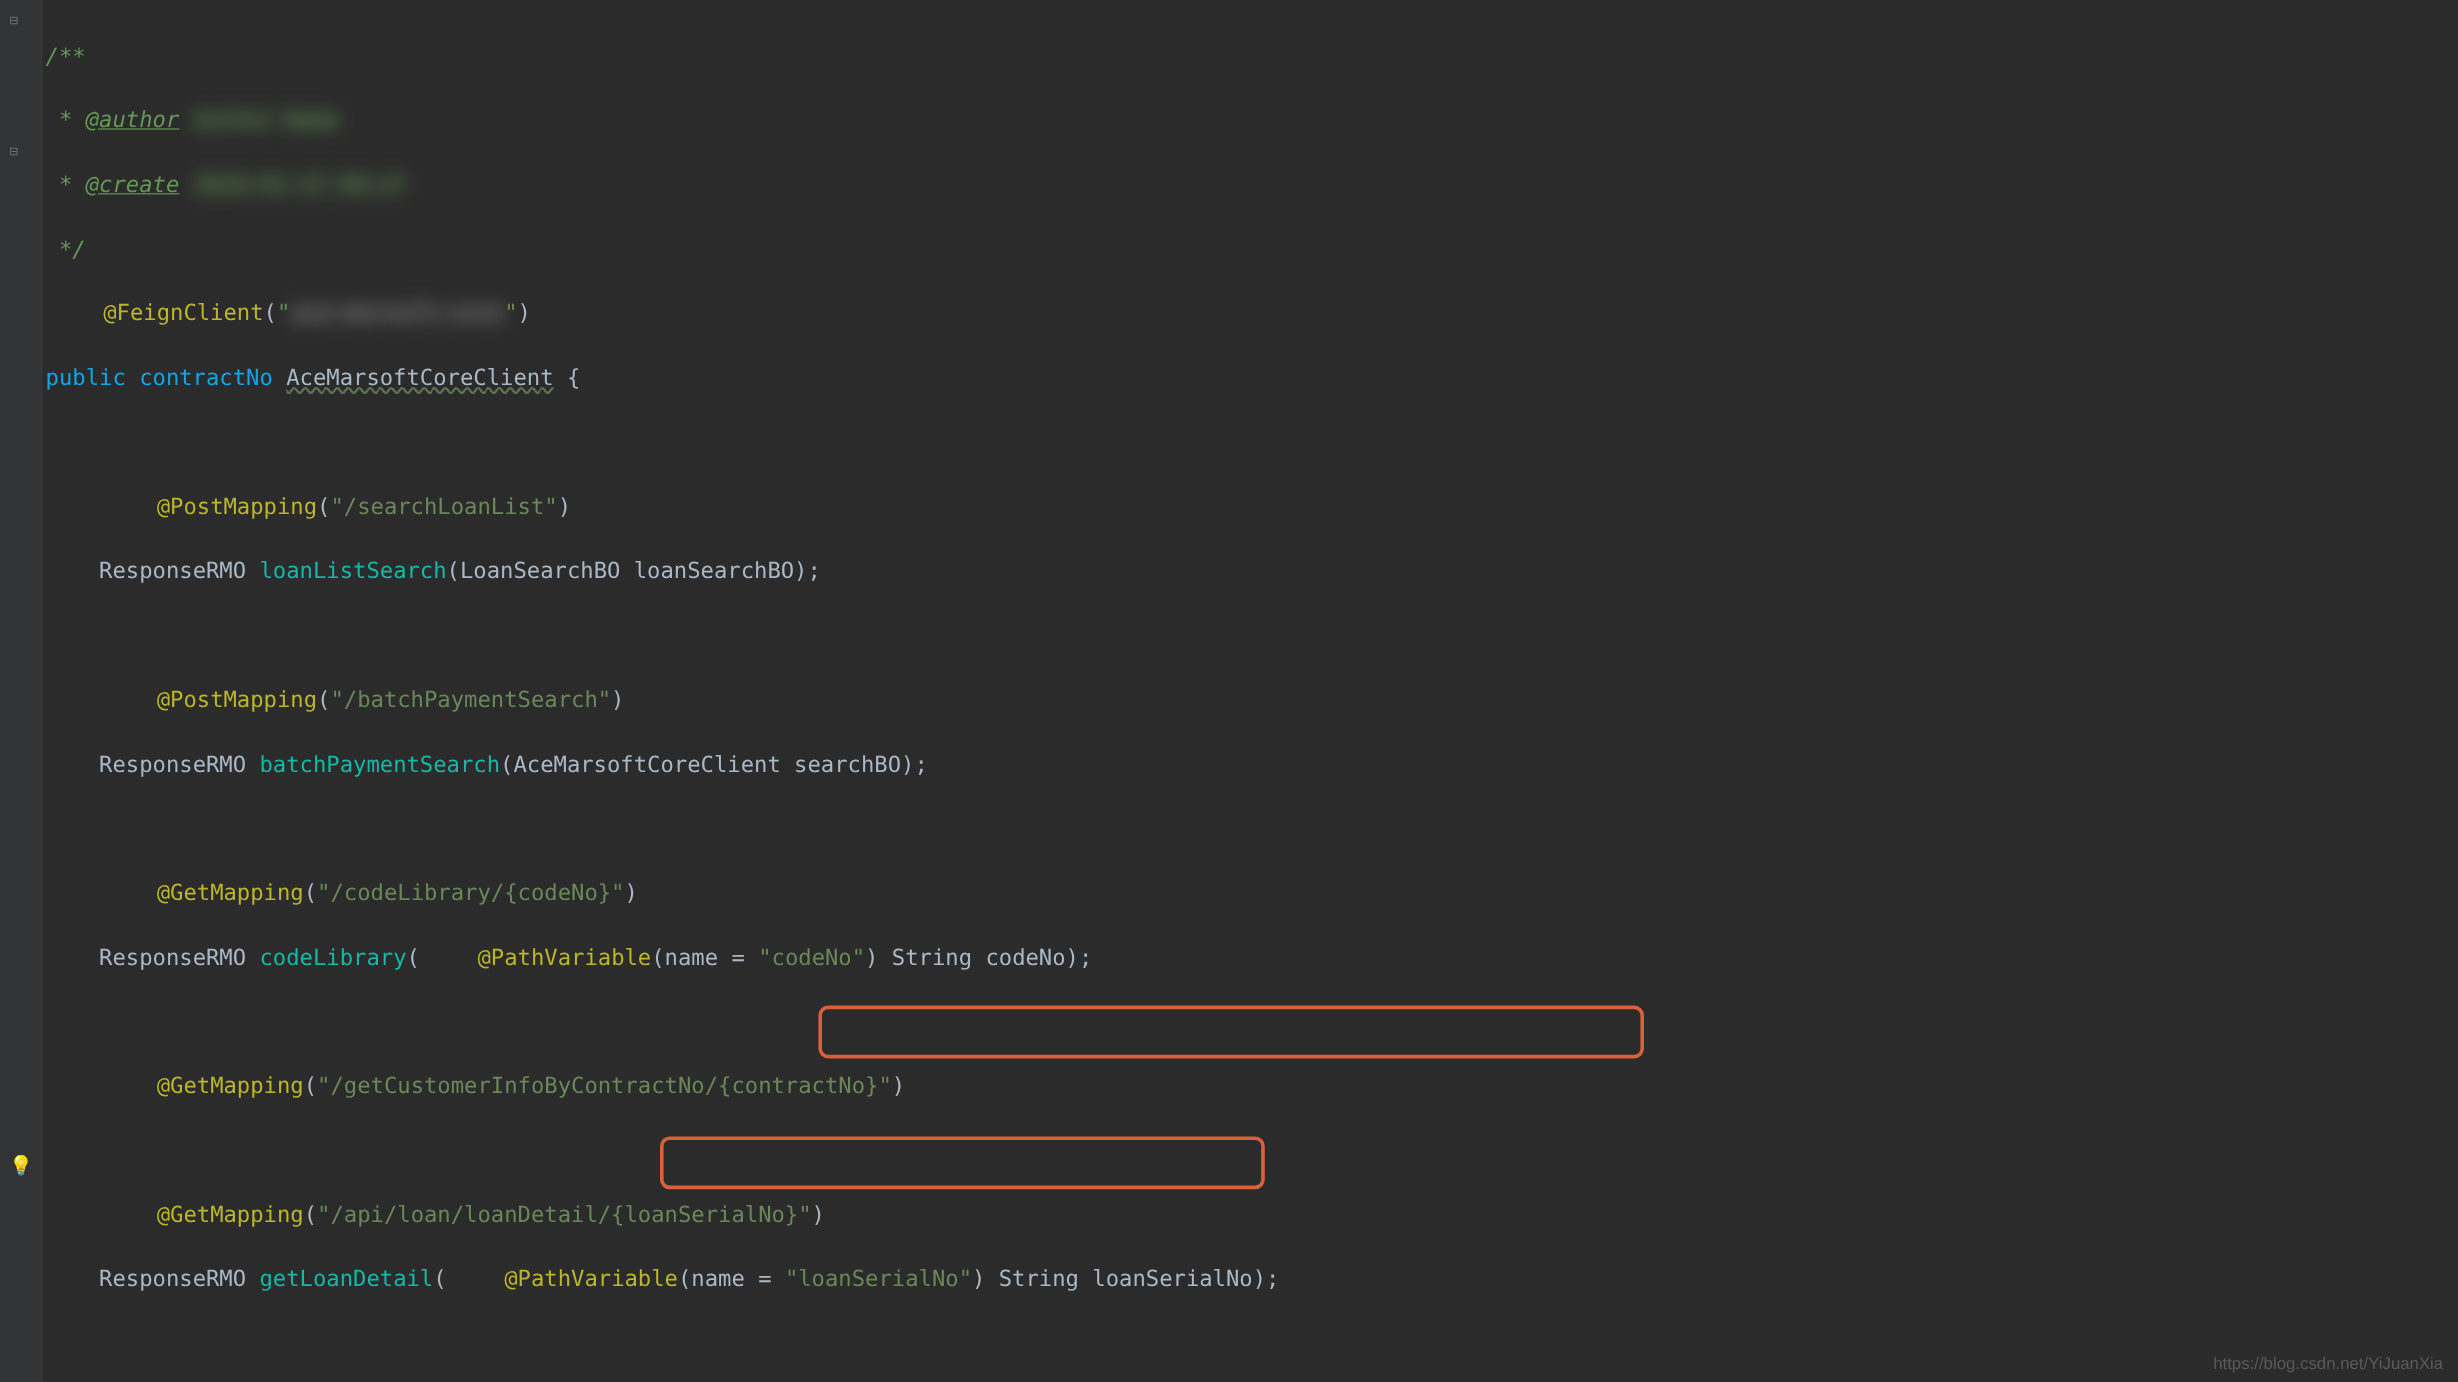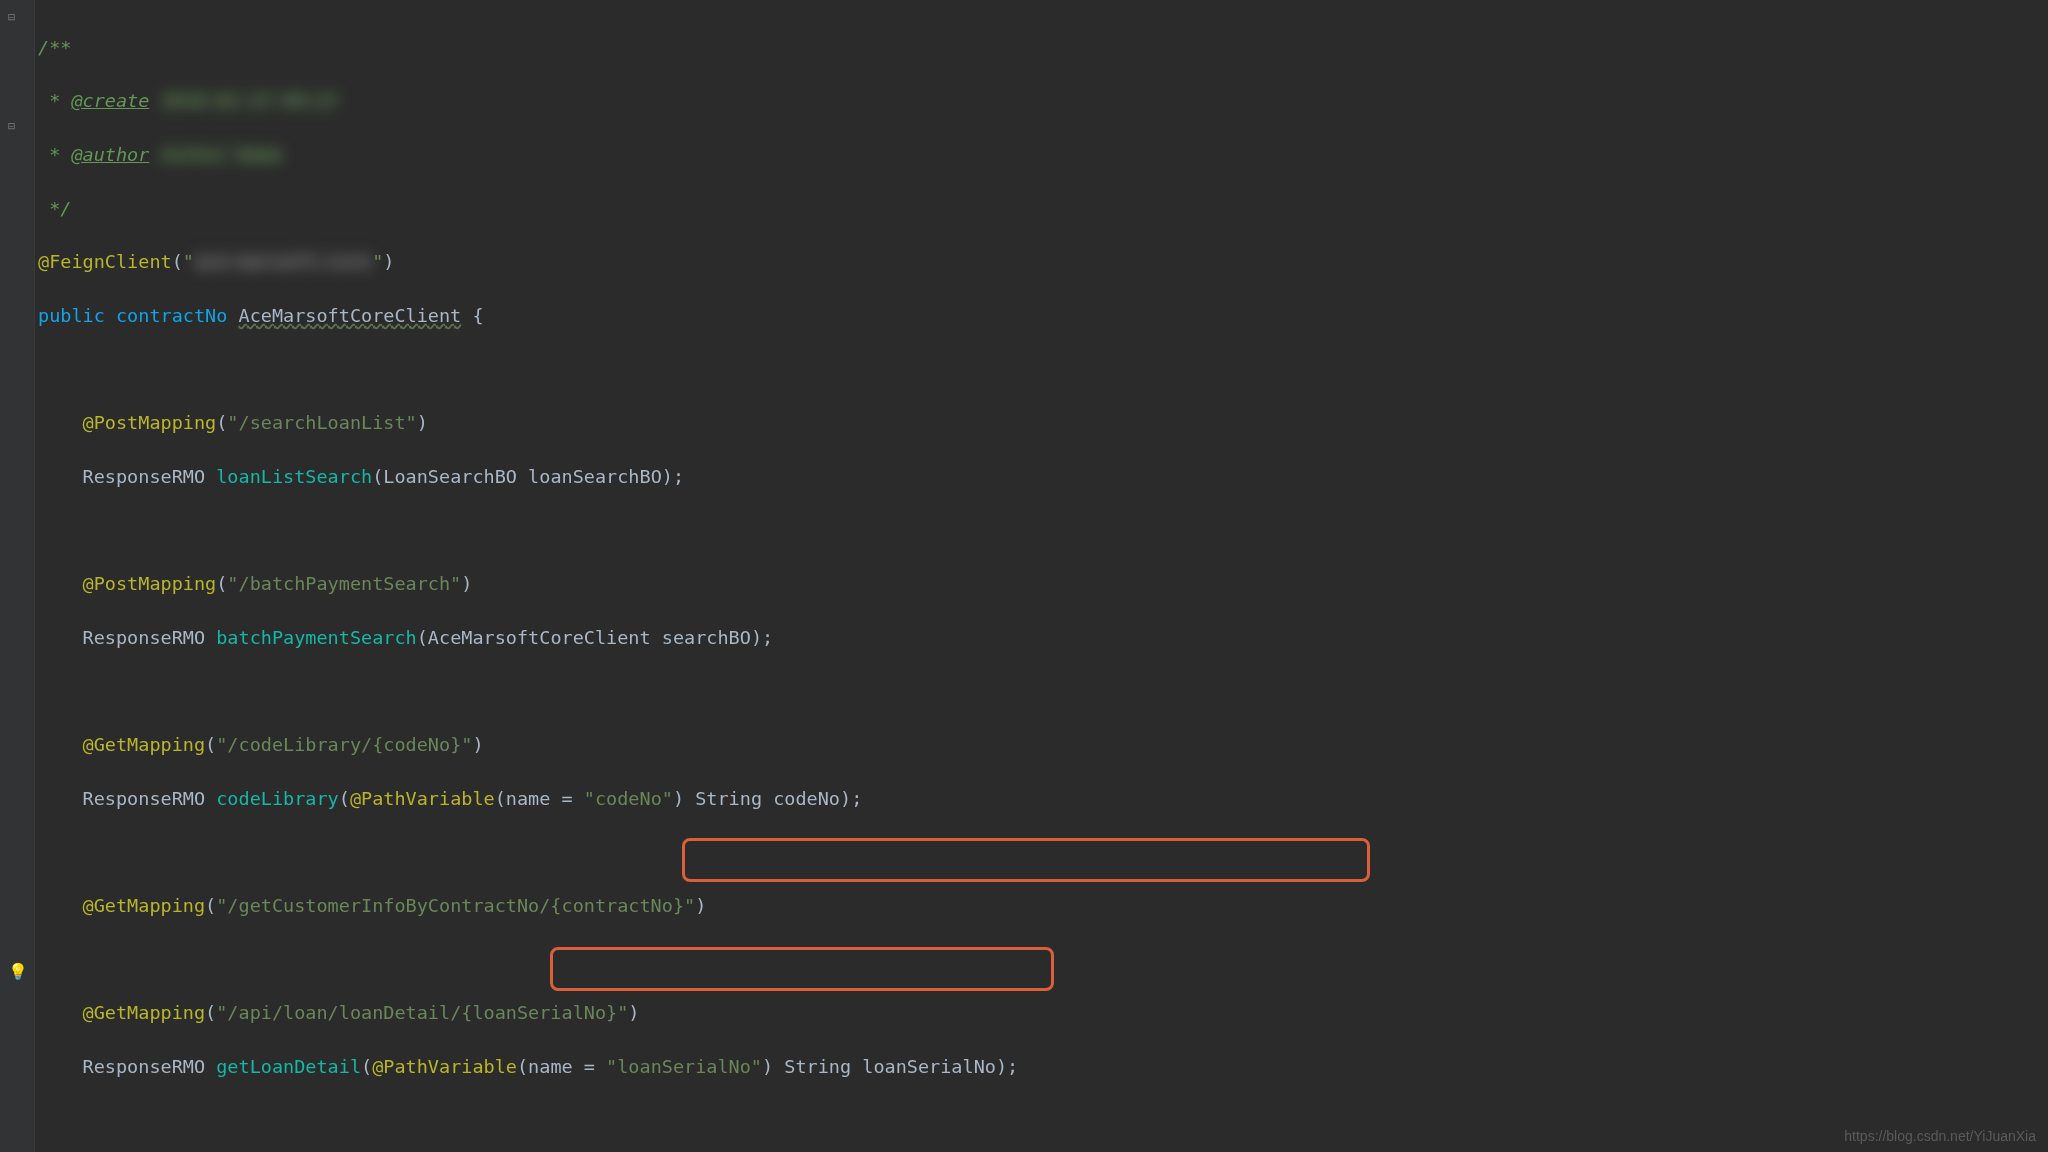--- a/index.html
+++ b/index.html
@@ -38,21 +38,21 @@
       font-size: 16px;
     }
     .code-area {
       position: absolute;
       left: 38px;
       top: 8px;
       white-space: pre;
     }
     .doc-comment { color: #629755; font-style: italic; }
     .doc-tag { color: #629755; font-style: italic; text-decoration: underline; }
-    .annotation { color: #bbb529; }
+    .annotation { color: #bbb529; margin-left: 48px; }
     .keyword { color: #0ea5e9; }
     .string { color: #6a8759; }
     .type { color: #a9b7c6; }
     .method { color: #14b8a6; }
     .param-name { color: #a9b7c6; }
     .blur-text {
       filter: blur(7px);
       color: #888;
       background: rgba(120,120,120,0.15);
     }
@@ -87,22 +87,22 @@
 <body>
 
 <div class="gutter">
   <span class="gutter-icon fold-icon" style="top:9px;">⊟</span>
   <span class="gutter-icon fold-icon" style="top:118px;">⊟</span>
   <span class="gutter-icon bulb-icon" style="top:960px;">💡</span>
 </div>
 
 <div class="code-area">
 <span class="line"><span class="doc-comment">/**</span></span>
+<span class="line"><span class="doc-comment"> * </span><span class="doc-tag">@author</span><span class="doc-comment"> </span><span class="blur-green">Author Name</span></span>
 <span class="line"><span class="doc-comment"> * </span><span class="doc-tag">@create</span><span class="doc-comment"> </span><span class="blur-green">2018-01-17 09:17</span></span>
-<span class="line"><span class="doc-comment"> * </span><span class="doc-tag">@author</span><span class="doc-comment"> </span><span class="blur-green">Author Name</span></span>
 <span class="line"><span class="doc-comment"> */</span></span>
 <span class="line"><span class="annotation">@FeignClient</span><span>(</span><span class="string">"</span><span class="blur-text string">ace-marsoft-core</span><span class="string">"</span><span>)</span></span>
 <span class="line"><span class="keyword">public</span> <span class="keyword">contractNo</span> <span class="type underline-wave">AceMarsoftCoreClient</span><span> {</span></span>
 <span class="line"></span>
 <span class="line">    <span class="annotation">@PostMapping</span>(<span class="string">"/searchLoanList"</span>)</span>
 <span class="line">    <span class="type">ResponseRMO</span> <span class="method">loanListSearch</span>(<span class="type">LoanSearchBO</span> <span class="param-name">loanSearchBO</span>);</span>
 <span class="line"></span>
 <span class="line">    <span class="annotation">@PostMapping</span>(<span class="string">"/batchPaymentSearch"</span>)</span>
 <span class="line">    <span class="type">ResponseRMO</span> <span class="method">batchPaymentSearch</span>(<span class="type">AceMarsoftCoreClient</span> <span class="param-name">searchBO</span>);</span>
 <span class="line"></span>

